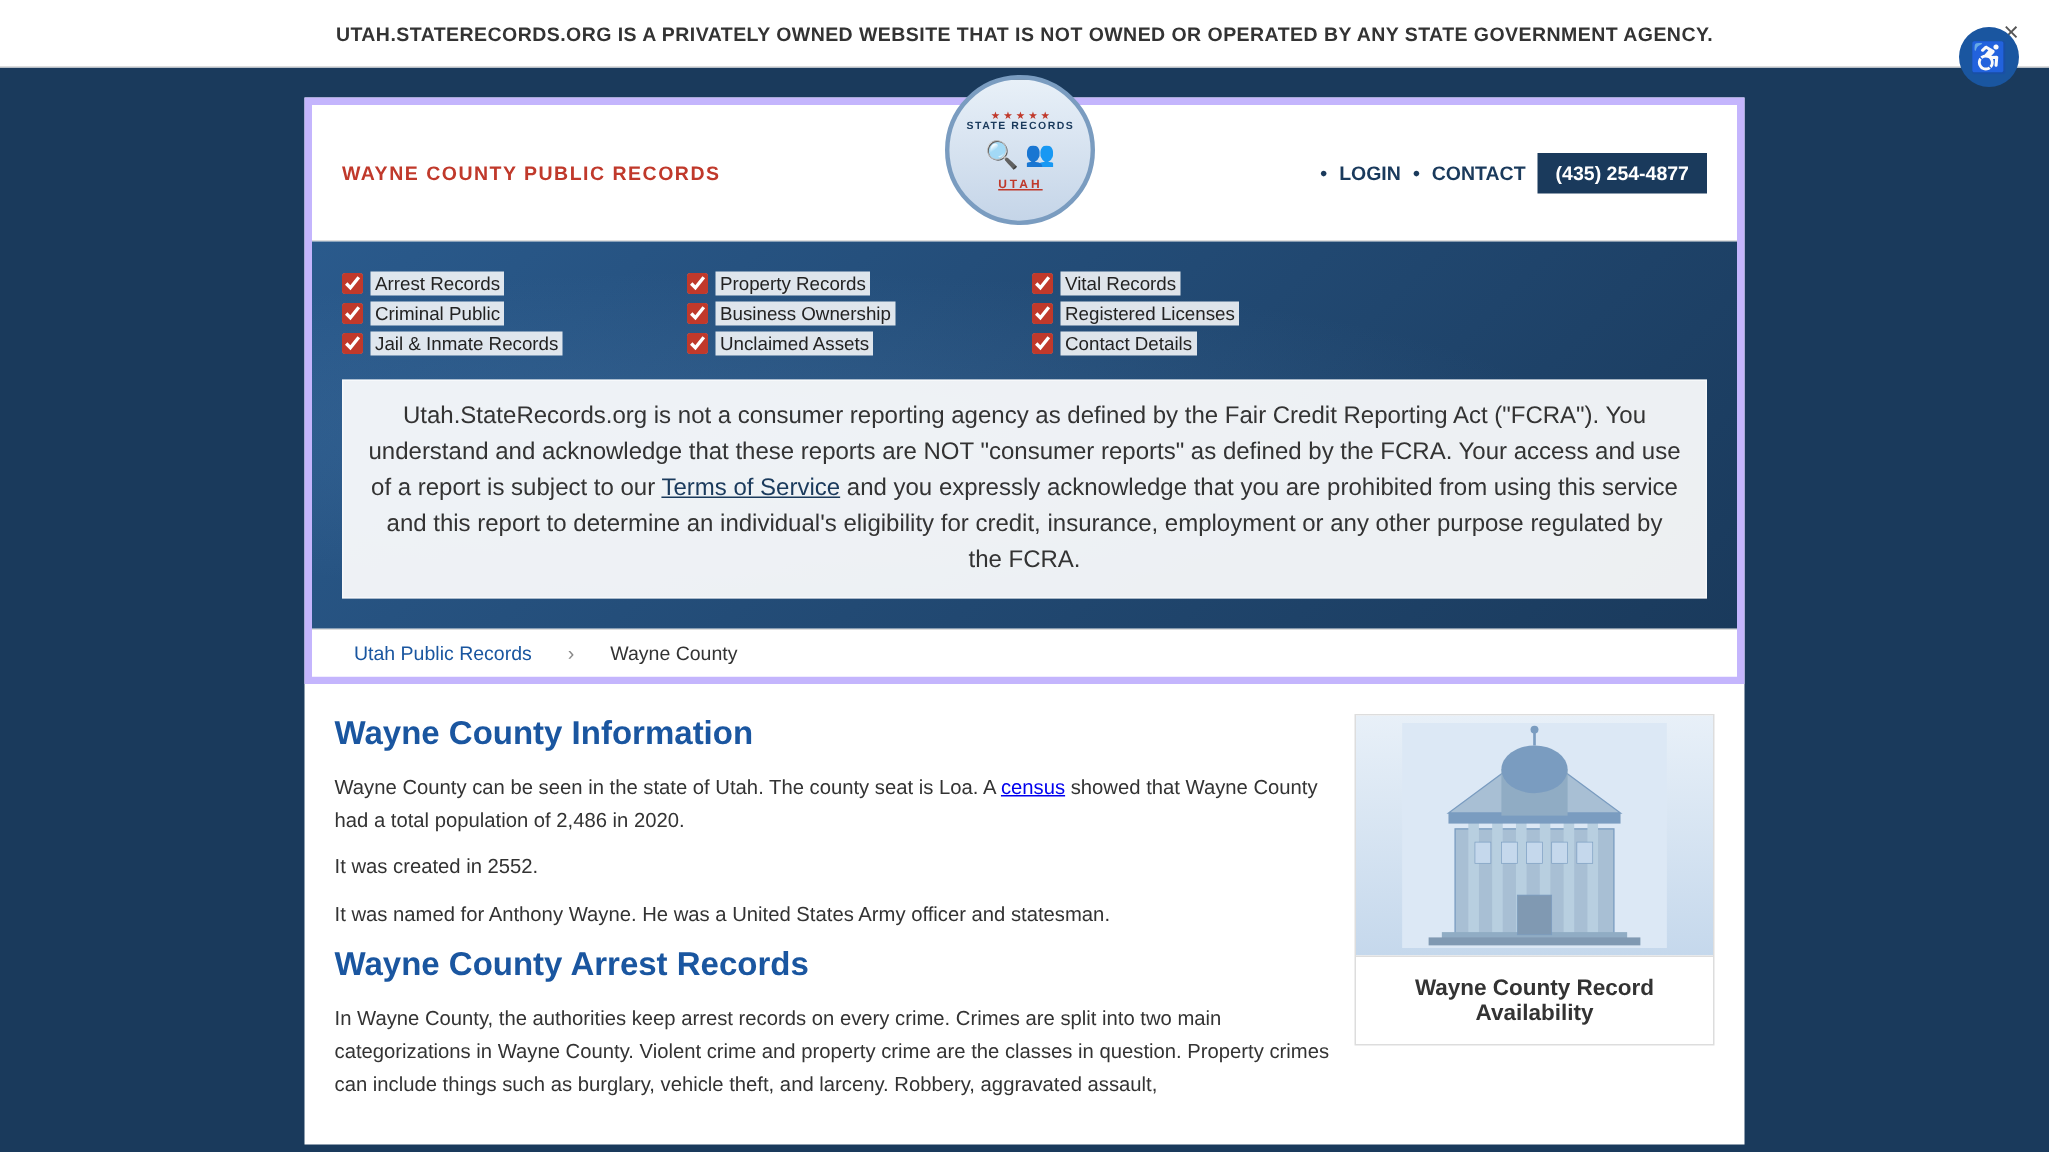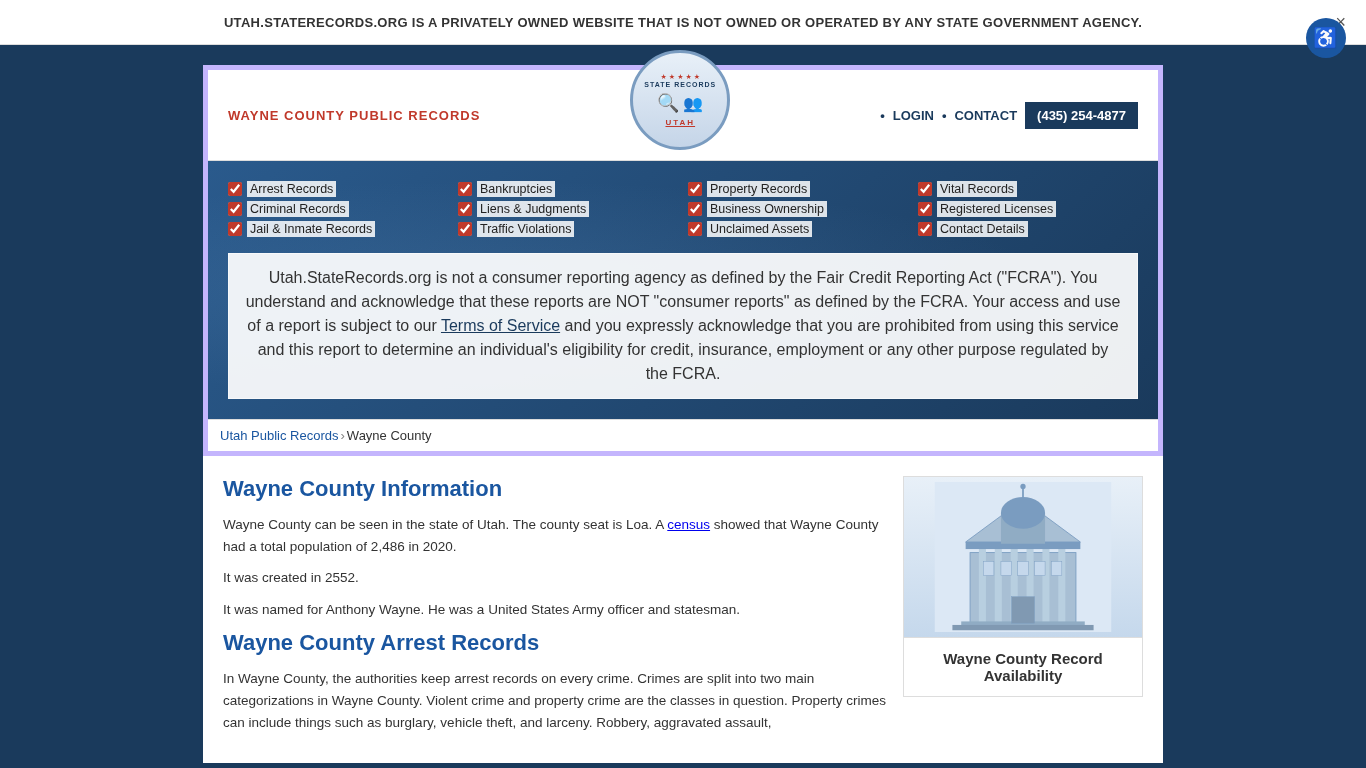--- a/index.html
+++ b/index.html
@@ -242,25 +242,25 @@
       z-index: 1;
     }
     .disclaimer-box a {
       color: #1a3a5c;
       text-decoration: underline;
     }
 
     
     .breadcrumb-area {
       background: white;
-      padding: 8px 12px;
-      font-size: 13px;
-      display: flex;
-      align-items: center;
-      gap: 2px;
+      padding: 8px 28px;
+      font-size: 13px;
+      display: flex;
+      align-items: center;
+      gap: 24px;
       border-top: 1px solid #ddd;
     }
     .breadcrumb-link {
       color: #1a56a0;
       text-decoration: none;
       cursor: pointer;
     }
     .breadcrumb-sep { color: #888; }
     .breadcrumb-current { color: #333; }
 
@@ -364,39 +364,25 @@
     <div class="search-section">
 
       <div class="checkboxes-row" id="checkboxes-container">
       <div style="display: flex; flex-direction: column; gap: 4px;">
             <div class="checkbox-item">
               <input type="checkbox" checked="" style="">
               <span class="checkbox-label">Arrest Records</span>
             </div>
             <div class="checkbox-item">
               <input type="checkbox" checked="" style="">
-              <span class="checkbox-label">Criminal Records</span>
+              <span class="checkbox-label">Criminal Public</span>
             </div>
             <div class="checkbox-item">
               <input type="checkbox" checked="" style="">
               <span class="checkbox-label">Jail &amp; Inmate Records</span>
-            </div>
-          </div>
-          <div style="display: flex; flex-direction: column; gap: 4px;">
-            <div class="checkbox-item">
-              <input type="checkbox" checked="" style="">
-              <span class="checkbox-label">Bankruptcies</span>
-            </div>
-            <div class="checkbox-item">
-              <input type="checkbox" checked="" style="">
-              <span class="checkbox-label">Liens &amp; Judgments</span>
-            </div>
-            <div class="checkbox-item">
-              <input type="checkbox" checked="" style="">
-              <span class="checkbox-label">Traffic Violations</span>
             </div>
           </div>
           <div style="display: flex; flex-direction: column; gap: 4px;">
             <div class="checkbox-item">
               <input type="checkbox" checked="" style="">
               <span class="checkbox-label">Property Records</span>
             </div>
             <div class="checkbox-item">
               <input type="checkbox" checked="" style="">
               <span class="checkbox-label">Business Ownership</span>

